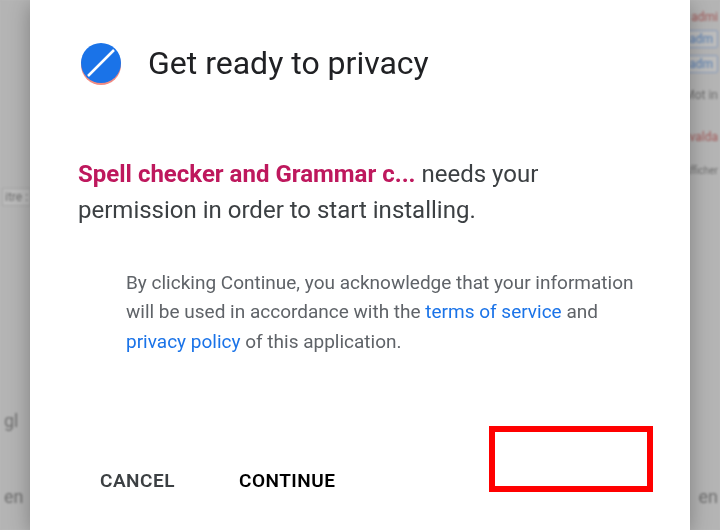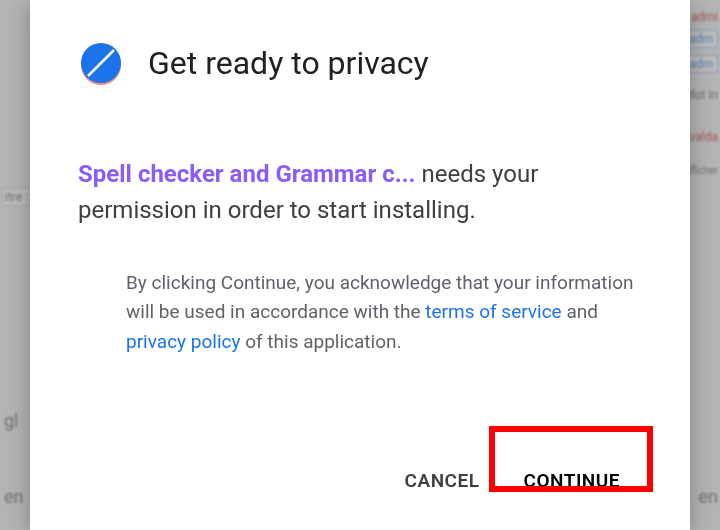--- a/index.html
+++ b/index.html
@@ -67,37 +67,38 @@
       flex: 1;
     }
     .permission-text {
       font-size: 24px;
       color: #3c4043;
       line-height: 1.5;
       margin-bottom: 40px;
     }
     .permission-text .app-name {
       font-weight: 700;
-      color: #8b5cf6;
+      color: #be185d;
       text-align: right;
     }
     .fine-print {
       font-size: 19px;
       color: #5f6368;
       line-height: 1.55;
       margin-left: 48px;
     }
     .fine-print a {
       color: #1a73e8;
       text-decoration: none;
     }
     .modal-footer {
       display: flex;
-      justify-content: flex-end;
+      justify-content: flex-start;
       align-items: center;
+      gap: 20px;
       margin-top: 20px;
     }
     .btn {
       font-size: 19px;
       font-weight: 600;
       letter-spacing: 0.5px;
       padding: 14px 22px;
       border: none;
       background: none;
       cursor: pointer;

